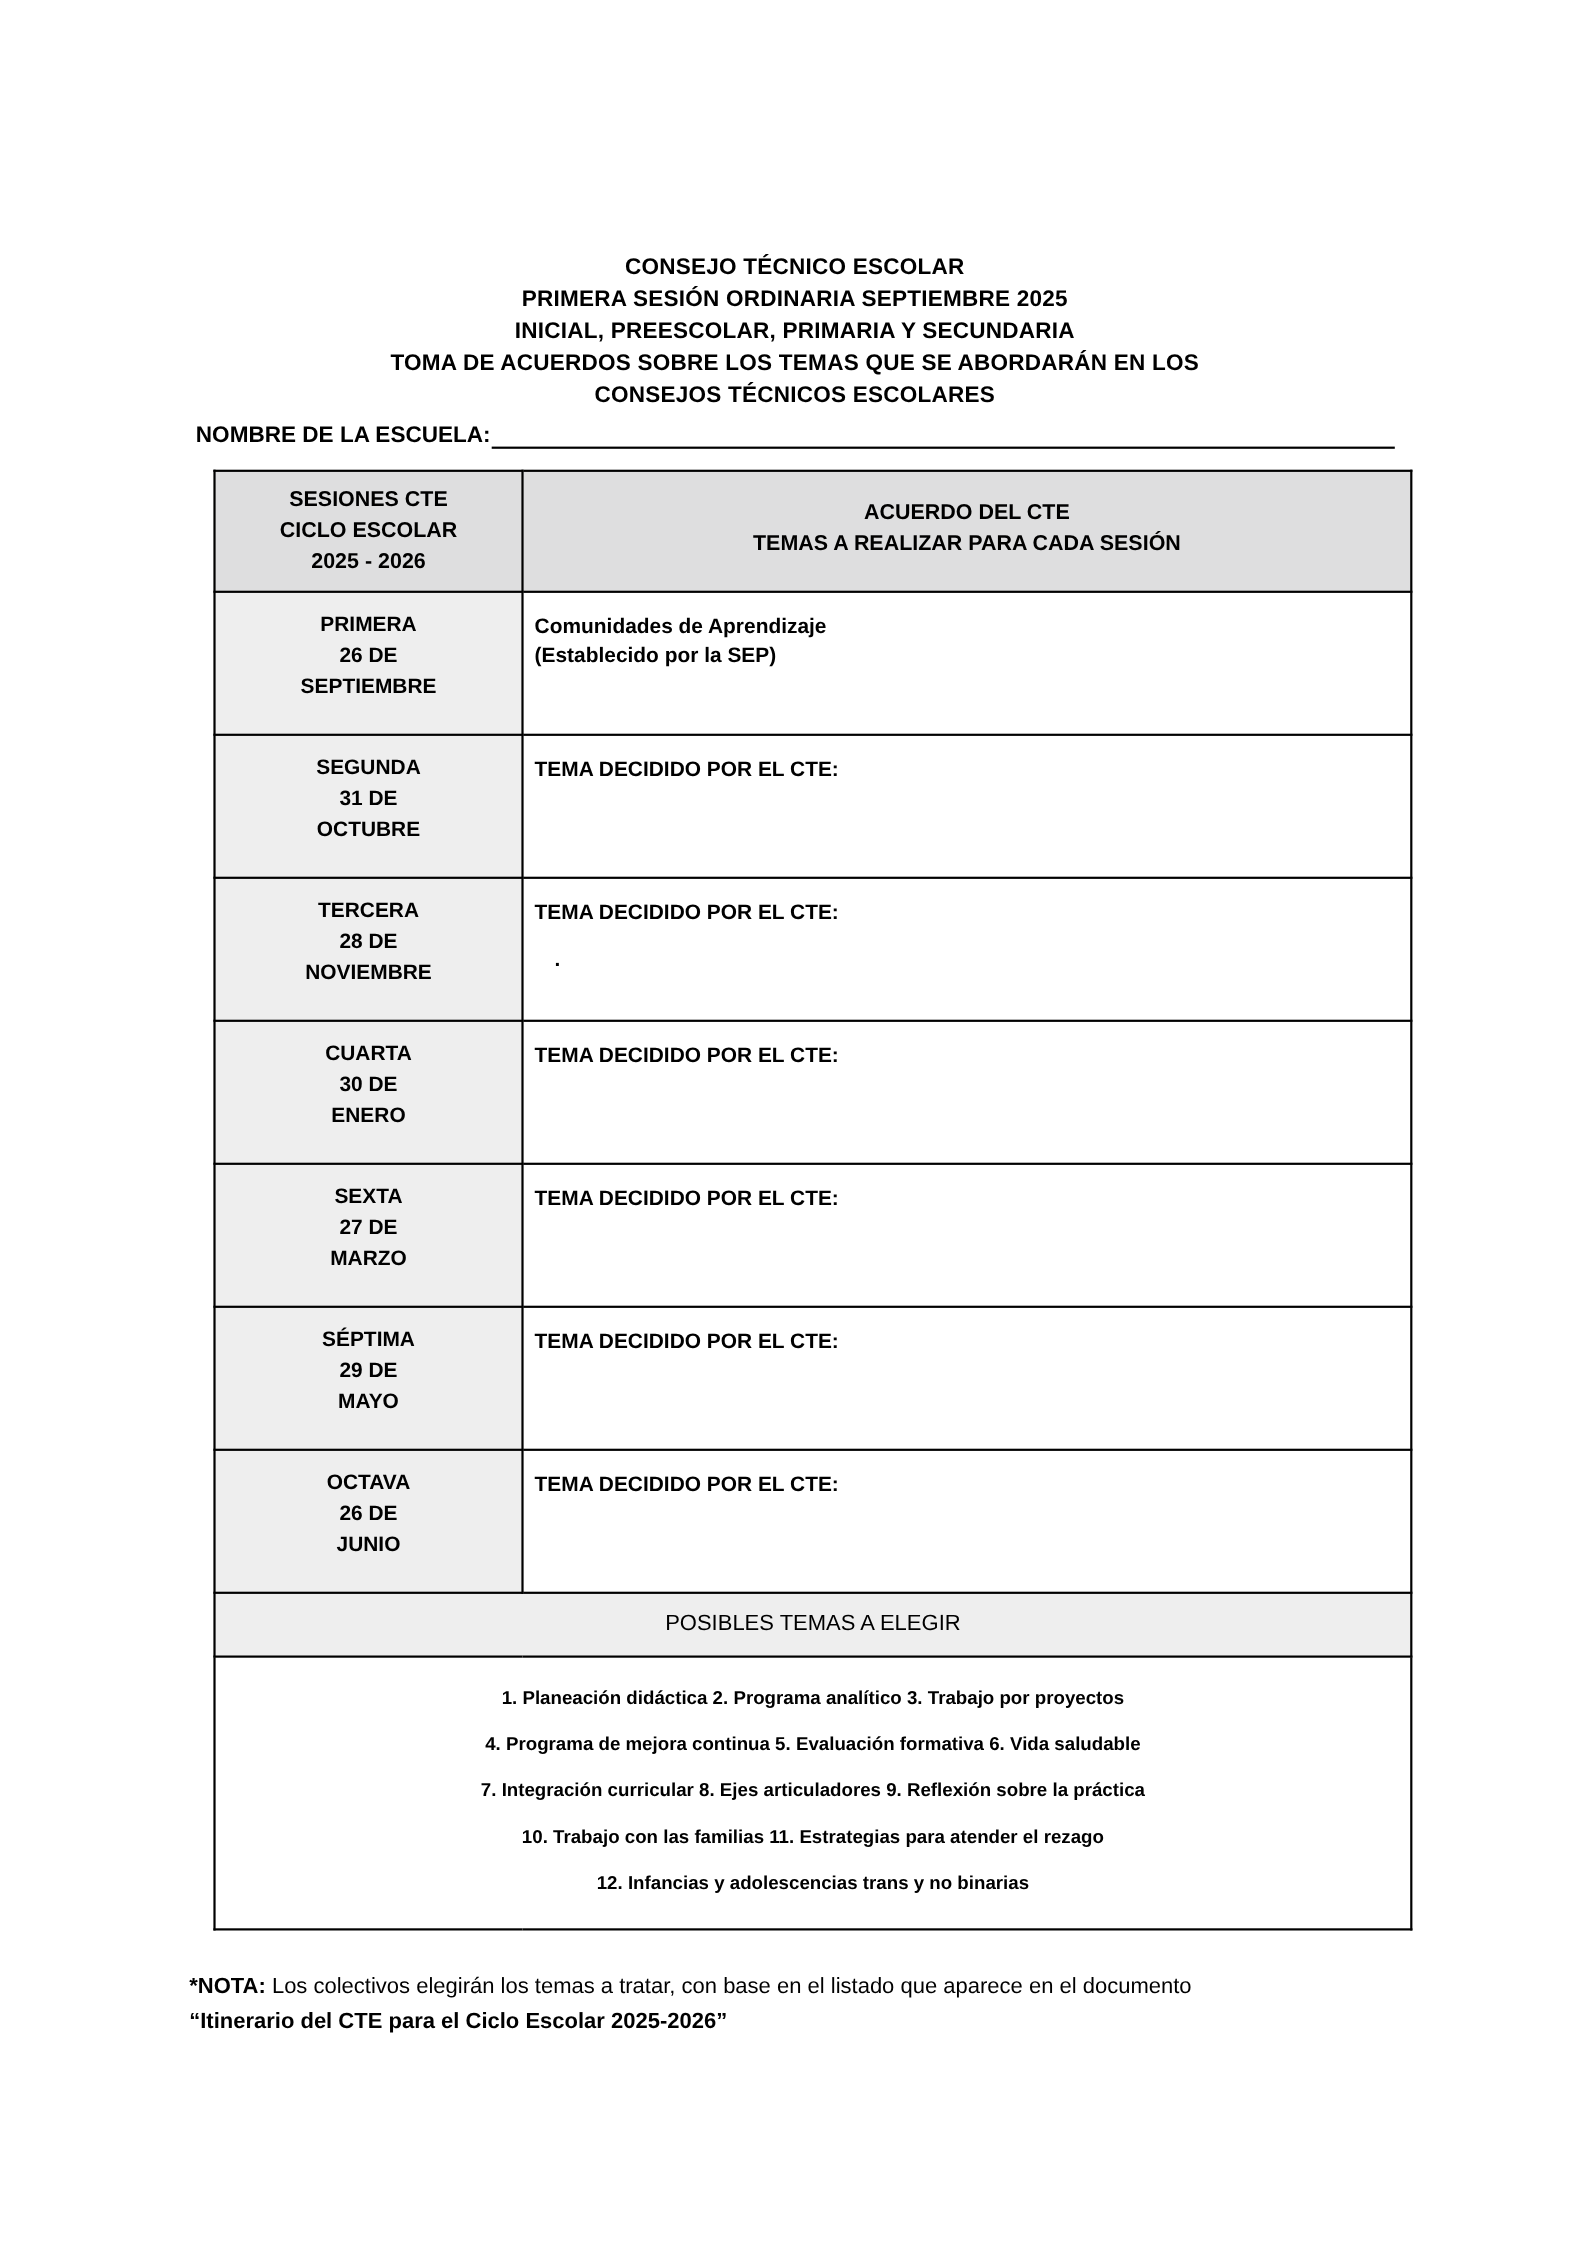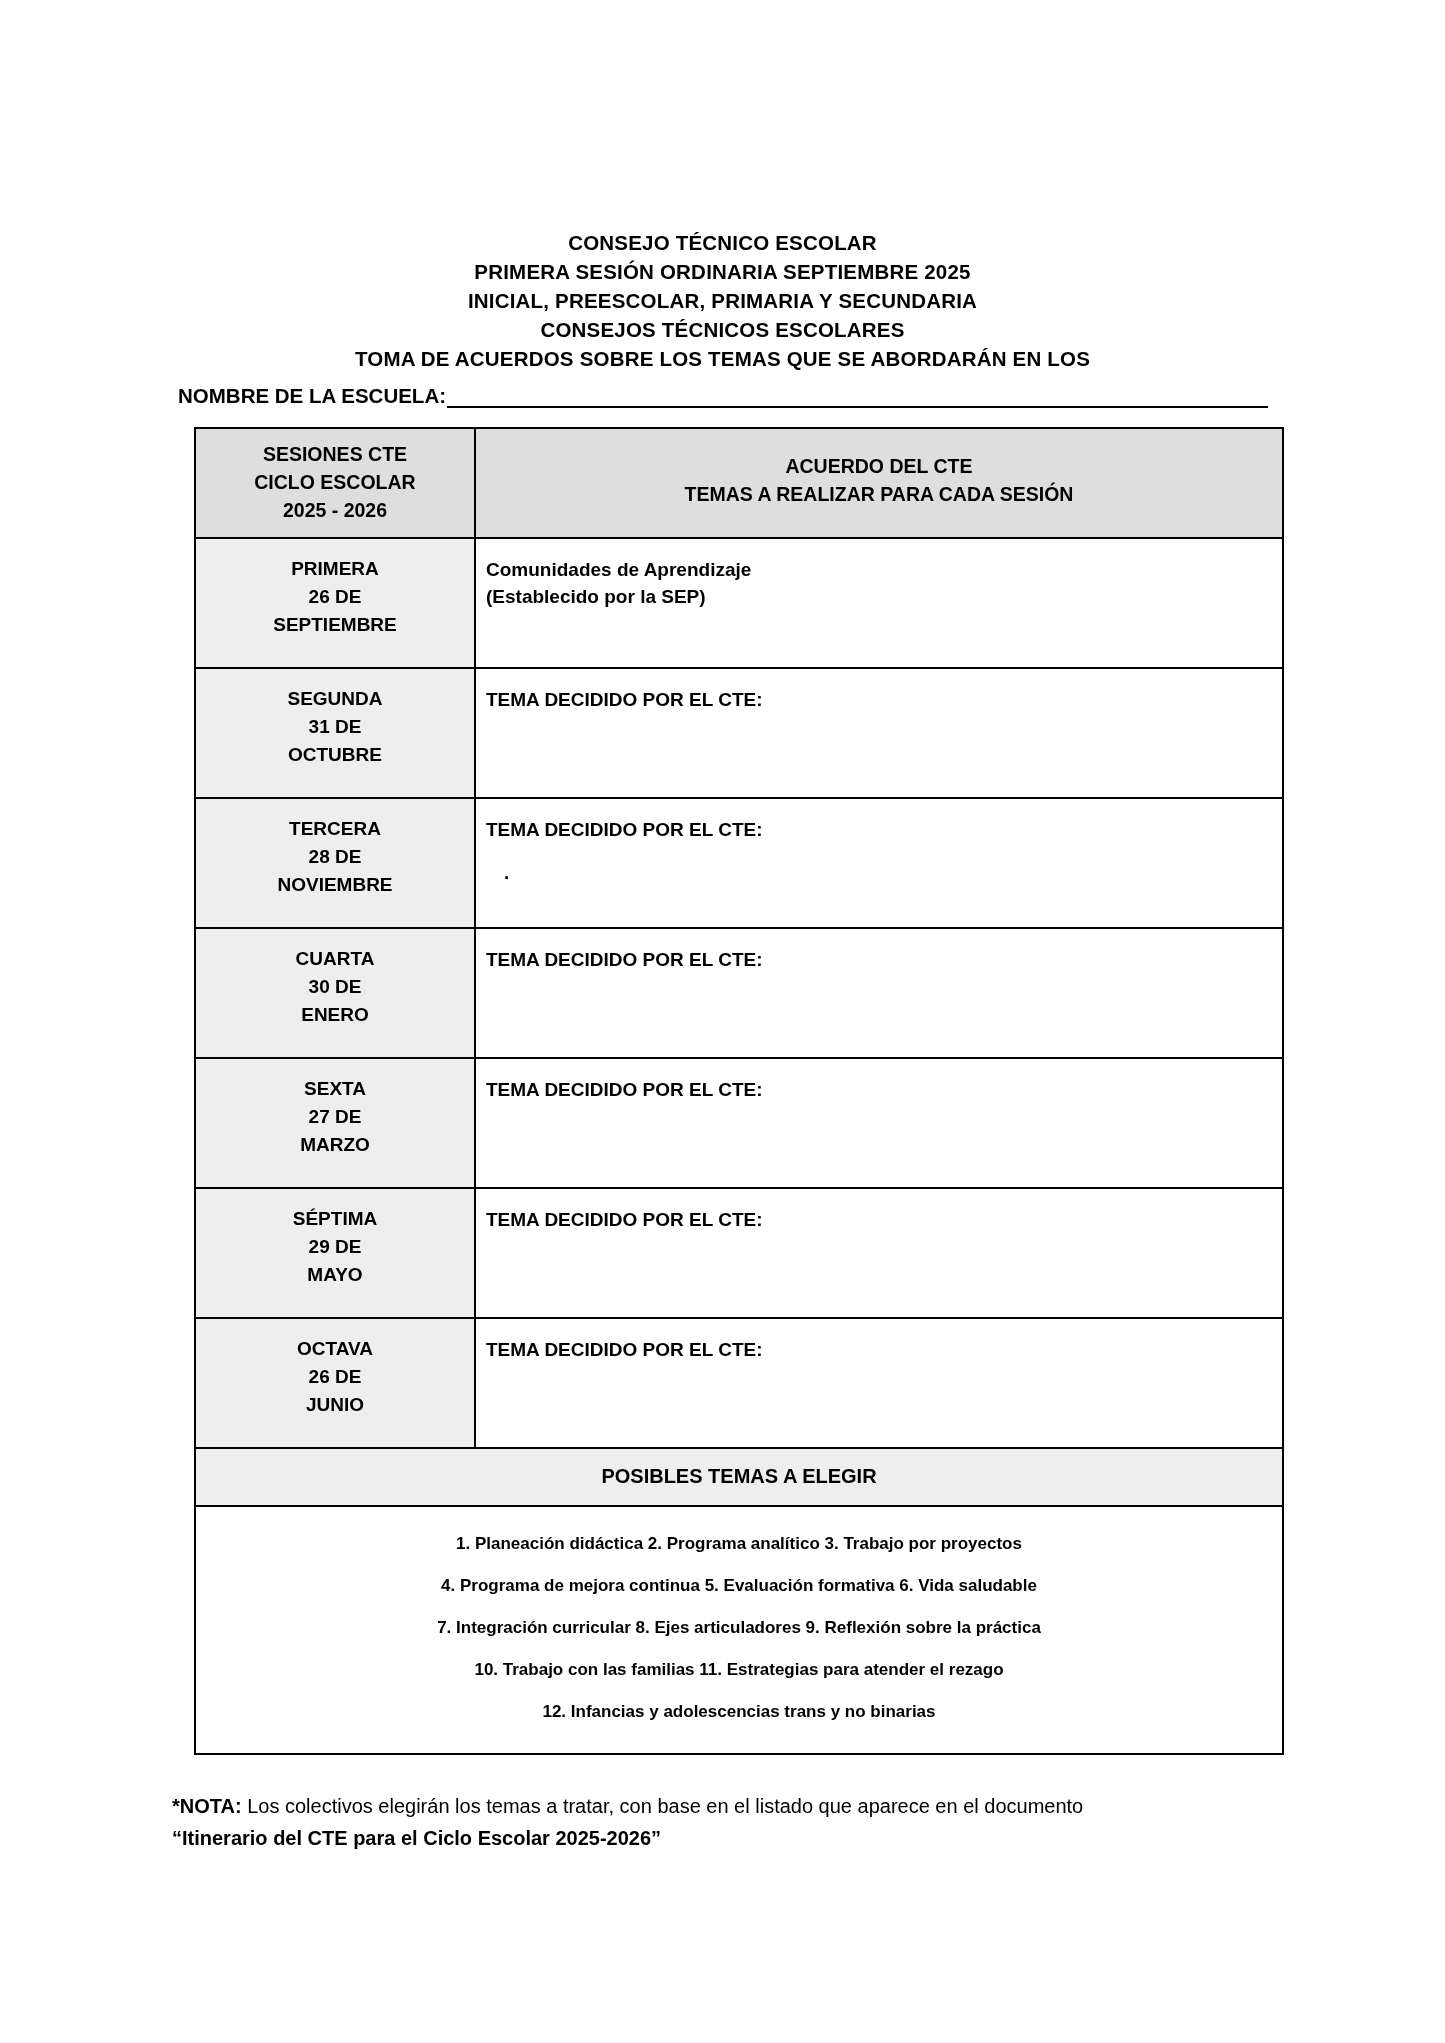--- a/index.html
+++ b/index.html
@@ -99,21 +99,21 @@
     position: absolute;
     left: 28px;
     top: 60px;
     font-weight: bold;
     font-size: 19px;
   }
 
   .posibles-hdr {
     background: #eeeeee;
     text-align: center;
-    font-weight: bold;
+    font-weight: normal;
     font-size: 20px;
     padding: 16px 6px 17px 6px !important;
   }
   .posibles-body {
     padding: 16px 24px 20px 24px !important;
     text-align: center;
     font-weight: bold;
     font-size: 17px;
     line-height: 42px;
   }
@@ -132,22 +132,22 @@
 </style>
 </head>
 <body>
 
 <div class="page">
 
   <div class="doc-header">
     <div>CONSEJO TÉCNICO ESCOLAR</div>
     <div>PRIMERA SESIÓN ORDINARIA SEPTIEMBRE 2025</div>
     <div>INICIAL, PREESCOLAR, PRIMARIA Y SECUNDARIA</div>
+    <div>TOMA DE ACUERDOS SOBRE LOS TEMAS QUE SE ABORDARÁN EN LOS</div>
     <div>CONSEJOS TÉCNICOS ESCOLARES</div>
-    <div>TOMA DE ACUERDOS SOBRE LOS TEMAS QUE SE ABORDARÁN EN LOS</div>
   </div>
 
   <div class="school-line">
     <span class="school-label">NOMBRE DE LA ESCUELA:</span>
     <span class="school-blank"></span>
   </div>
 
   <table class="cte">
     <colgroup>
       <col class="col-left">

